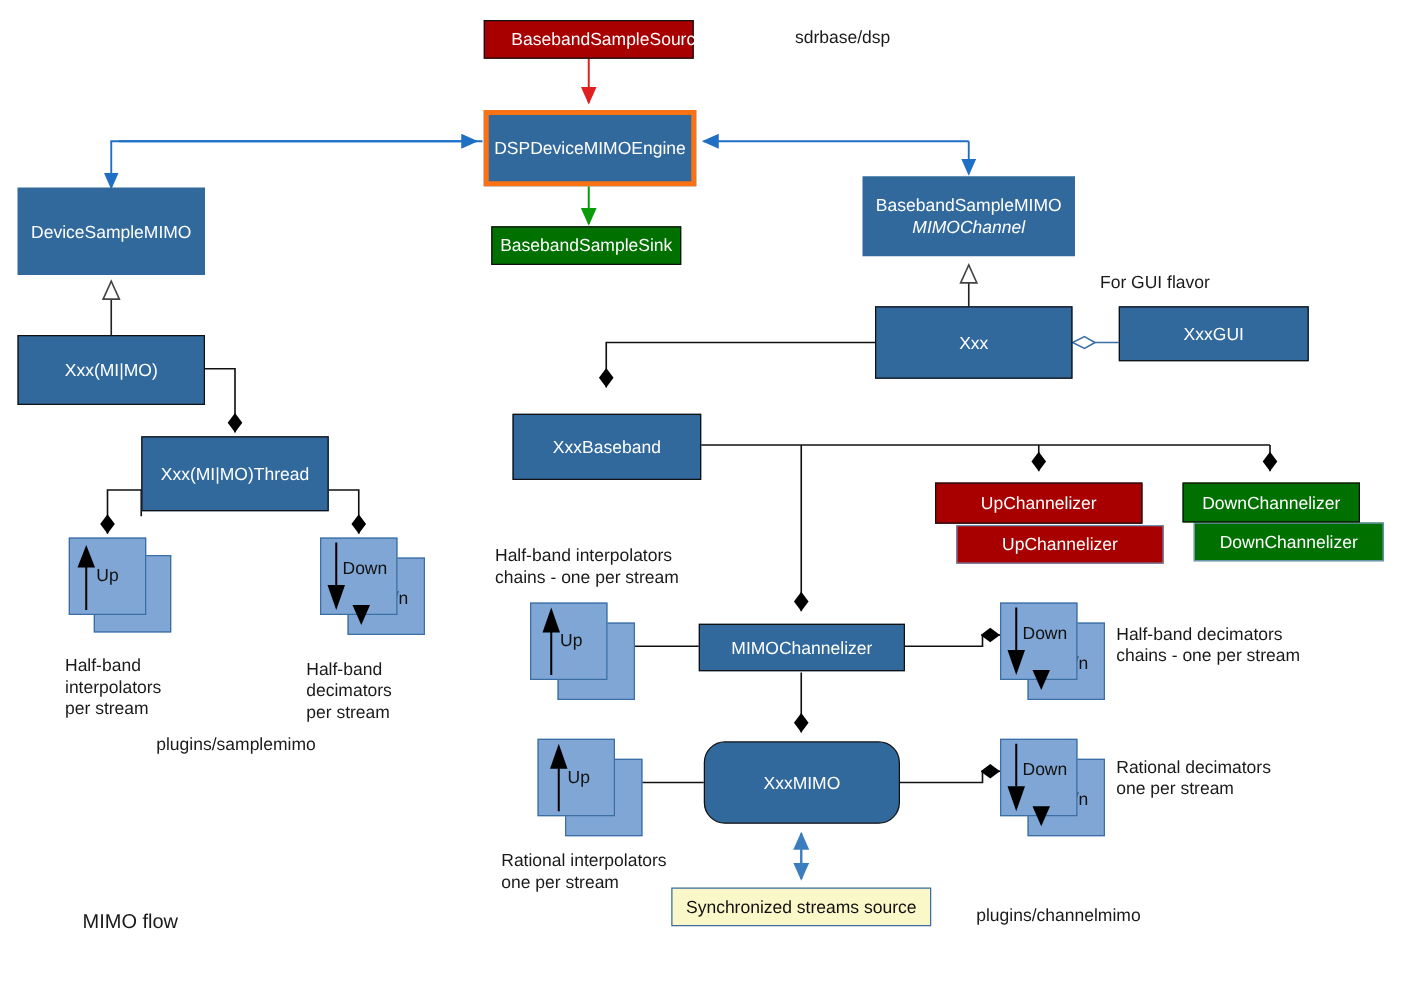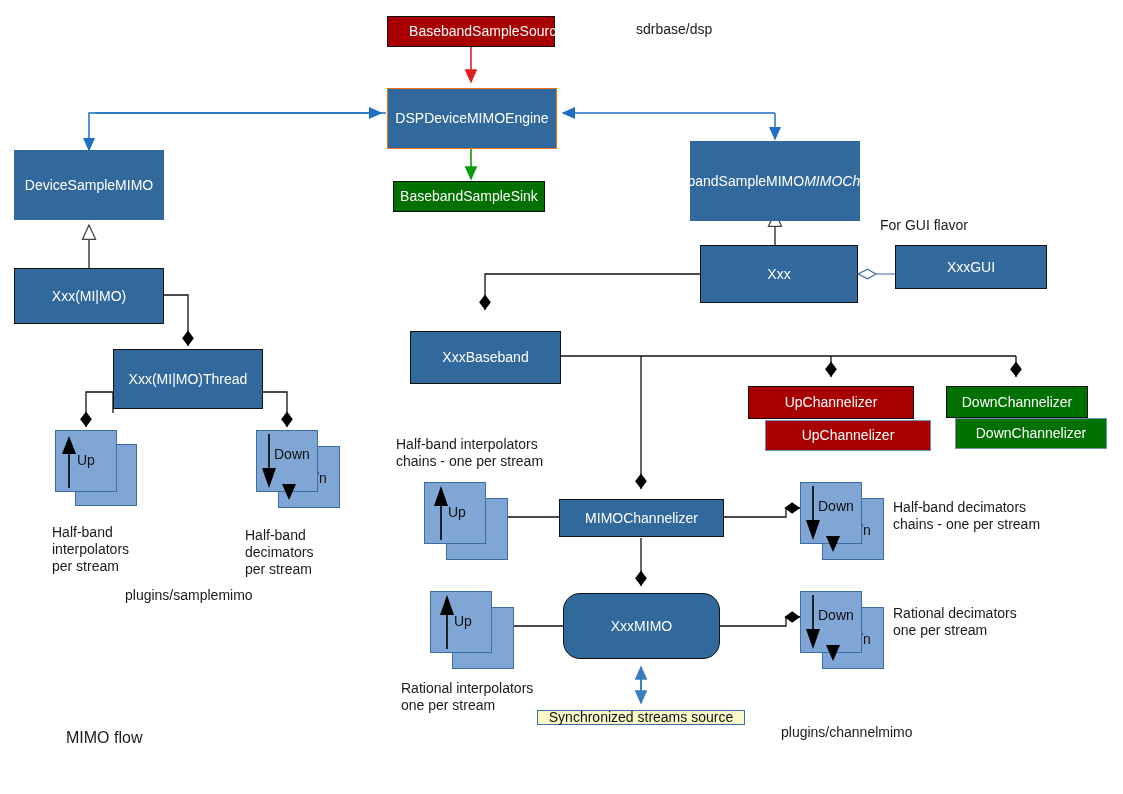--- a/index.html
+++ b/index.html
@@ -5,21 +5,21 @@
   html,body{margin:0;padding:0;background:#ffffff;}
   body{width:1123px;height:794px;position:relative;overflow:hidden;
        font-family:"Liberation Sans","DejaVu Sans",sans-serif;}
   #stage{position:absolute;left:0;top:0;width:1123px;height:794px;}
   svg.wires{position:absolute;left:0;top:0;width:1123px;height:794px;pointer-events:none;}
 
   .node{position:absolute;box-sizing:border-box;display:flex;align-items:center;
         justify-content:center;text-align:center;line-height:1.18;}
   .blue{background:#31699D;color:#ffffff;font-size:14px;}
   .blue-b{background:#31699D;color:#ffffff;font-size:14px;border:1.5px solid #111111;}
-  .blue-nb{background:#31699D;color:#ffffff;font-size:14px;border:1px solid #f97316;}
+  .blue-nb{background:#31699D;color:#ffffff;font-size:14px;border:4px solid #f97316;}
   .red{background:#A80000;color:#ffffff;font-size:14px;border:1.5px solid #111111;}
   .red-back{background:#A80000;color:#ffffff;font-size:14px;border:1px solid #6f93b5;}
   .green{background:#007000;color:#ffffff;font-size:14px;border:1.5px solid #111111;}
   .green-back{background:#007000;color:#ffffff;font-size:14px;border:1px solid #6f93b5;}
   .yellow{background:#FAF7C8;color:#111111;font-size:14px;border:1.3px solid #3a6ea5;}
 
   .ital{font-style:italic;}
   .lbl{position:absolute;color:#1a1a1a;font-size:14px;line-height:1.22;white-space:pre;}
   .lbl.big{font-size:16px;}
 
@@ -148,21 +148,21 @@
   </div>
 
   <div class="node blue-nb" style="left:387px;top:88px;width:170px;height:61px;">
     <span>DSPDeviceMIMOEngine</span>
   </div>
 
   <div class="node green" style="left:393px;top:181px;width:152px;height:31px;">
     <span>BasebandSampleSink</span>
   </div>
 
-  <div class="node blue" style="left:690px;top:141px;width:170px;height:80px;flex-direction:row;">
+  <div class="node blue" style="left:690px;top:141px;width:170px;height:64px;flex-direction:column;">
     <span>BasebandSampleMIMO</span>
     <span class="ital">MIMOChannel</span>
   </div>
 
   <div class="node blue" style="left:14px;top:150px;width:150px;height:70px;">
     <span>DeviceSampleMIMO</span>
   </div>
 
   <div class="node blue-b" style="left:14px;top:268px;width:150px;height:56px;">
     <span>Xxx(MI|MO)</span>
@@ -199,21 +199,21 @@
   </div>
 
   <div class="node blue-b" style="left:559px;top:499px;width:165px;height:38px;">
     <span>MIMOChannelizer</span>
   </div>
 
   <div class="node blue-b" style="left:563px;top:593px;width:157px;height:66px;border-radius:17px;">
     <span>XxxMIMO</span>
   </div>
 
-  <div class="node yellow" style="left:537px;top:710px;width:208px;height:15px;">
+  <div class="node yellow" style="left:537px;top:710px;width:208px;height:31px;">
     <span>Synchronized streams source</span>
   </div>
 
   <div class="stack" style="left:55px;top:430px;width:84px;height:78px;">
     <div class="sq back" style="left:20px;top:14px;width:62px;height:62px;"></div>
     <div class="sq front" style="left:0px;top:0px;width:62px;height:62px;"></div>
     <svg style="position:absolute;left:0;top:0;width:84px;height:78px;z-index:3;">
       <path d="M14,58 L14,16" stroke="#000" stroke-width="1.6" fill="none"></path>
       <path d="M14,6 L21,24 L7,24 z" fill="#000"></path>
     </svg>

